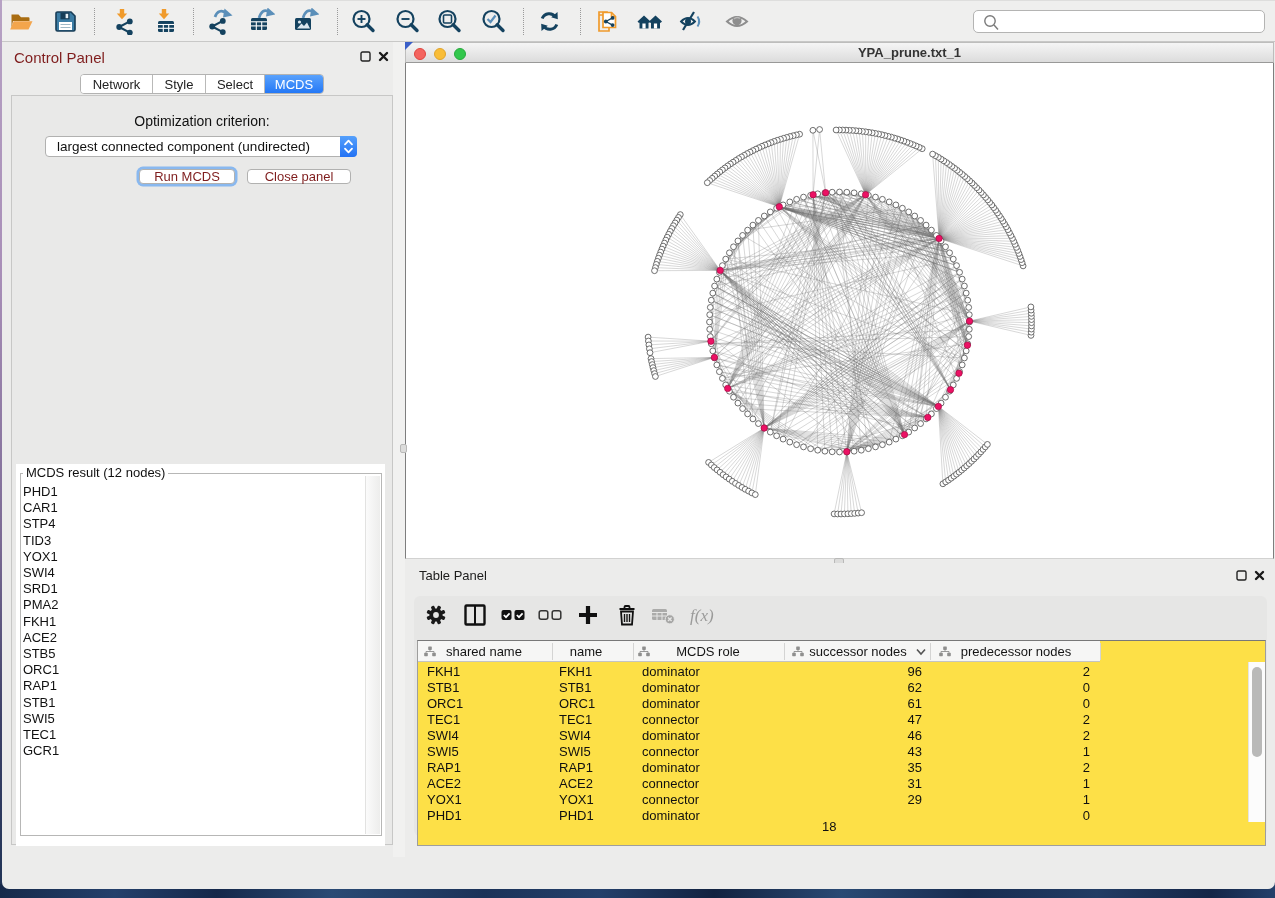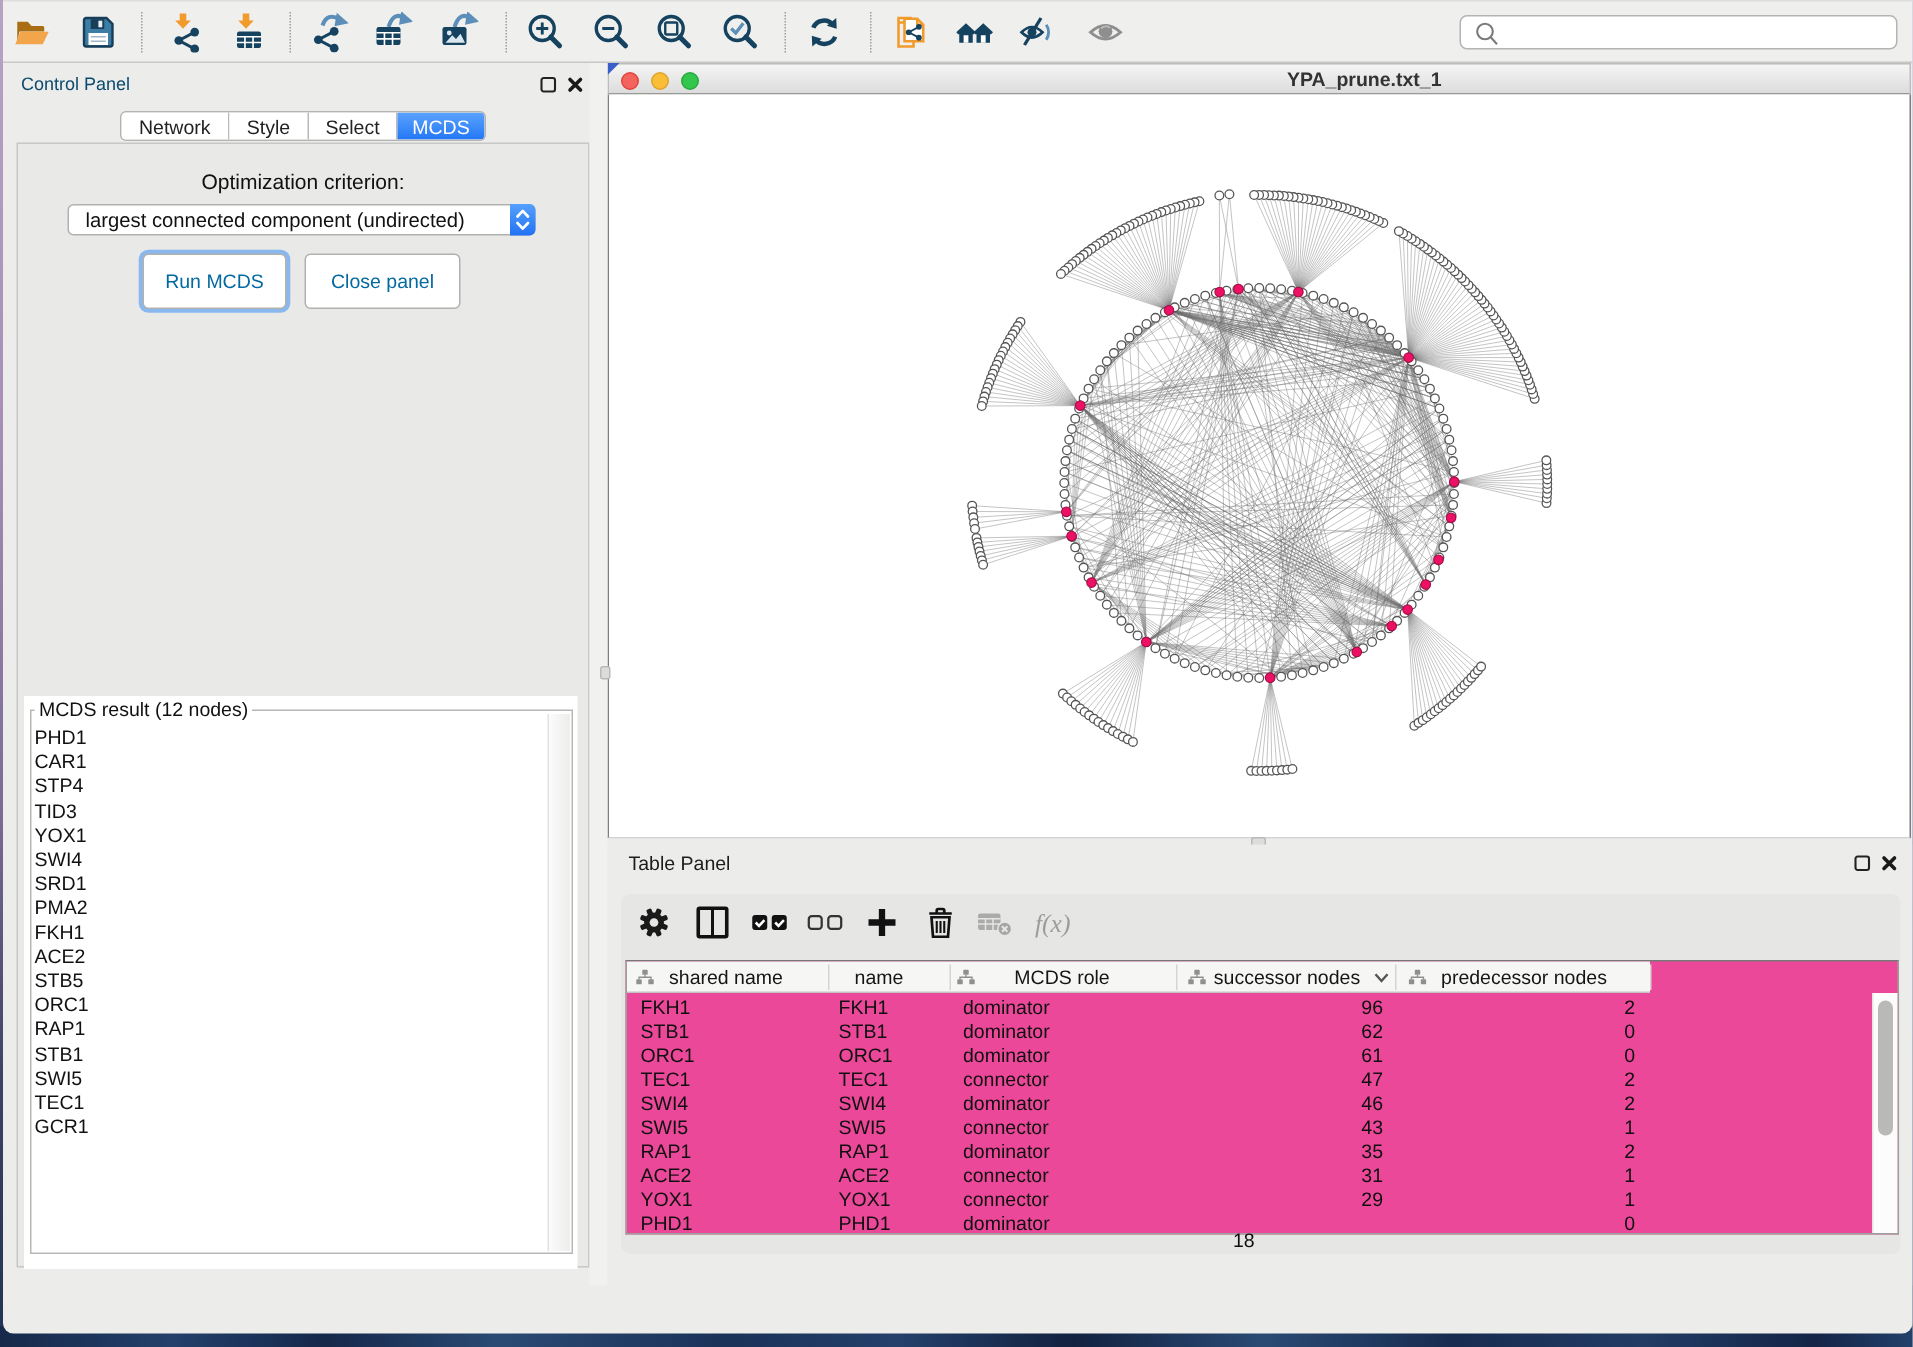--- a/index.html
+++ b/index.html
@@ -18,39 +18,39 @@
     border-radius:0 0 7px 7px; overflow:hidden; }
   
   #toolbar { left:0; top:0; width:1273px; height:42px; background:#efefee;
     border-top:1px solid #dededd; border-bottom:1px solid #c8c8c7; }
   .tsep { top:7px; width:0; height:27px; border-left:1px dotted #9a9a9a; }
   .ticon { top:7px; width:27px; height:27px; }
   #search { left:971px; top:9px; width:292px; height:23px; background:#fff;
     border:1px solid #b4b4b3; border-radius:5px; }
   
   #cpanel { left:0; top:42px; width:392px; height:815px; background:#ececeb; }
-  #cp-title { left:12px; top:7px; font-size:12px; color:#0c4a6e; }
+  #cp-title { left:12px; top:7px; font-size:15px; color:#7f1d1d; }
   #cp-body { left:9px; top:53px; width:382px; height:750px; background:#e9e9e8;
     border:1px solid #c7c7c6; }
   .tabbar { height:20px; display:flex; border:1px solid #b3b3b2; border-radius:4px;
     background:#fff; overflow:hidden; }
   .tabbar .seg { flex:none; display:flex; align-items:center; justify-content:center;
     font-size:13px; color:#222; border-right:1px solid #b9b9b8; background:#fff; }
   .tabbar .seg:last-child { border-right:none; }
   .tabbar .sel { background:linear-gradient(180deg,#5aa2fc 0%,#2478f6 100%); color:#fff; }
   #cp-tabs { left:78px; top:32px; width:244px; }
   #opt-label { left:0; top:71px; width:400px; text-align:center; font-size:14px; color:#111; }
   #combo { left:43px; top:94px; width:312px; height:21px; background:#fff;
     border:1px solid #b1b1b0; border-radius:4px; font-size:13.5px; color:#111;
     line-height:19px; padding-left:11px; }
   #combo .step { position:absolute; right:-1px; top:-1px; width:17px; height:21px;
     background:linear-gradient(180deg,#55a0fc 0%,#2272f4 100%);
     border-radius:0 4px 4px 0; }
-  .btn { height:37px; background:#fff; border:1px solid #b1b1b0; border-radius:4px;
-    font-size:13px; color:#0369a1; display:flex; align-items:center; justify-content:center; }
+  .btn { height:15px; background:#fff; border:1px solid #b1b1b0; border-radius:4px;
+    font-size:13px; color:#7f1d1d; display:flex; align-items:center; justify-content:center;margin-left:44px; }
   #btn-run { left:93px; top:127px; width:96px; box-shadow:0 0 0 2.5px rgba(120,175,240,.85); }
   #btn-close { left:201px; top:127px; width:104px; }
   #mcds-box { left:14px; top:422px; width:369px; height:382px; background:#fff; }
   #mcds-border { left:4px; top:9px; width:362px; height:363px; border:1px solid #b7b7b6; }
   #mcds-label { left:7px; top:1px; background:#fff; padding:0 3px; font-size:13px; color:#111; }
   #mcds-list { left:7px; top:20px; font-size:13px; color:#111; line-height:16.2px; }
   #mcds-sb { right:5px; top:12px; width:15px; height:358px;
     background:linear-gradient(90deg,#fbfbfb,#ededec); border-left:1px solid #e2e2e1; }
   
   #netwin { left:403px; top:42px; width:869px; height:516px; }
@@ -63,21 +63,21 @@
     border-left:1px solid #7e7e7e; border-right:1px solid #7e7e7e; border-bottom:1px solid #d2d2d1; }
   #vsplit-grip { left:398px; top:444px; width:7px; height:9px; background:#dcdcdb;
     border:1px solid #b9b9b8; border-radius:2px; }
   #hsplit-grip { left:832px; top:558px; width:10px; height:7px; background:#dcdcdb;
     border:1px solid #b9b9b8; border-radius:2px; }
   
   #tpanel { left:403px; top:563px; width:870px; height:294px; background:#ececeb; }
   #tp-title { left:14px; top:5px; font-size:13px; color:#1c1c1c; }
   #tp-inner { left:9px; top:33px; width:853px; height:240px; background:#e6e6e5;
     border-radius:6px; }
-  #tbl { left:12px; top:77px; width:849px; height:183px; background:#ec4899;
+  #tbl { left:12px; top:77px; width:849px; height:206px; background:#fde047;
     border:1px solid #9e9e9d; border-top:1px solid #787878; }
   #thead { left:0; top:0; width:682px; height:21px; background:#f6f6f5;
     border-bottom:1px solid #c4c4c3; }
   .hsep { top:2px; width:0; height:17px; border-left:1px solid #d4d4d3; }
   .hlabel { top:3px; font-size:13px; color:#151515; }
   .cell { font-size:13px; color:#101010; height:16px; line-height:16px; }
   #tsb { left:830px; top:21px; width:17px; height:160px; background:#fcfcfc;
     border-left:1px solid #e4e4e3; }
   #tsb-thumb { left:3px; top:5px; width:10px; height:90px; background:#b9b9b8; border-radius:5px; }
   #tp-tabs { left:255px; top:270px; width:358px; }

